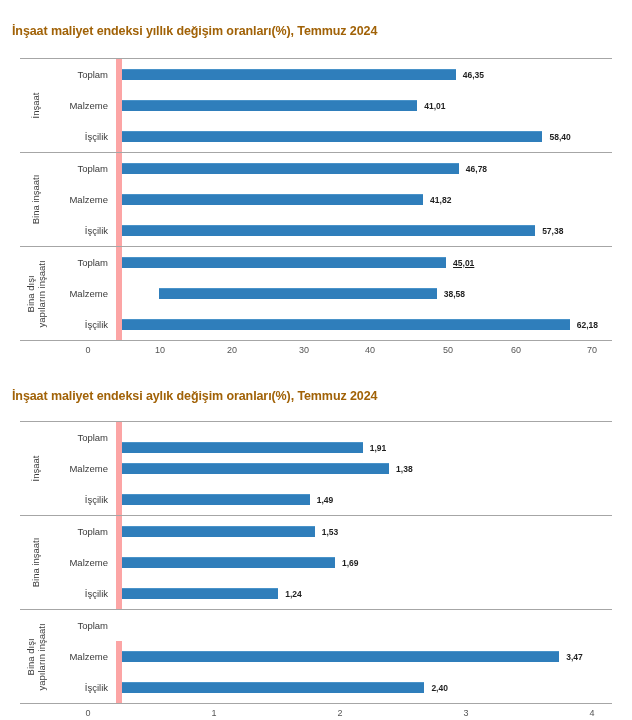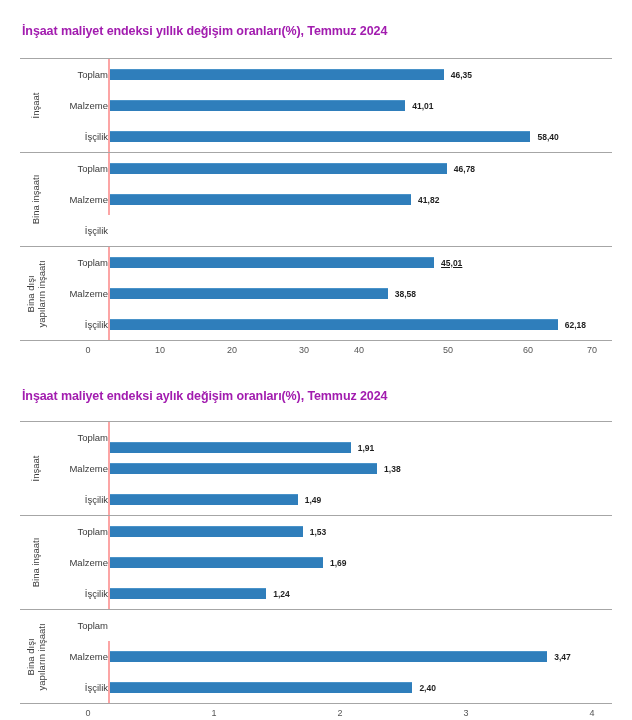--- a/index.html
+++ b/index.html
@@ -24,23 +24,23 @@
   }
 
   
   .chart-block {
     position: relative;
     width: 632px;
   }
   .chart-title {
     font-size: 12.5px;
     font-weight: bold;
-    color: #a21caf;
+    color: #a16207;
     letter-spacing: -0.1px;
-    padding-left: 22px;
+    padding-left: 12px;
   }
 
   .plot {
     position: relative;
     margin-left: 20px;
     width: 592px;
   }
 
   .group {
     position: relative;
@@ -81,33 +81,33 @@
   .row {
     display: flex;
     align-items: center;
     position: relative;
   }
 
   .cat-label {
     width: 54px;
     flex: 0 0 54px;
     text-align: right;
-    padding-right: 0;
+    padding-right: 8px;
     font-size: 9.5px;
     color: #3a3a3a;
     white-space: nowrap;
   }
 
   .bar-area {
     flex: 1 1 auto;
     position: relative;
     height: 100%;
     display: flex;
     align-items: center;
-    border-left: 2px solid #fca5a5;
+    border-left: 6px solid #fca5a5;
   }
 
   .bar {
     height: 11px;
     background: #2f7ebb;
     border-top: 1px solid #4a93c9;
     box-sizing: border-box;
   }
 
   .bar-value {
@@ -191,39 +191,43 @@
             </div>
             <div class="row" style="height: 31px;">
               <div class="cat-label">Malzeme</div>
               <div class="bar-area" style="height: 31px;">
                 <div class="bar" title="Malzeme: 41,82" style="width: 301.104px; background: rgb(47, 126, 187); border-top-color: rgb(74, 147, 201);"></div>
                 <div class="bar-value">41,82</div>
               </div>
             </div>
             <div class="row" style="height: 31px;">
               <div class="cat-label">İşçilik</div>
+              <div class="bar-area" style="height: 31px;">
+                <div class="bar" title="İşçilik: 57,38" style="width: 413.136px; background: rgb(47, 126, 187); border-top-color: rgb(74, 147, 201);"></div>
+                <div class="bar-value">57,38</div>
+              </div>
             </div>
           </div>
         </div>
         <div class="group last-sep">
           <div class="group-label two-line">
             <span>Bina dışı
 yapıların inşaatı</span>
           </div>
           <div class="group-rows">
             <div class="row" style="height: 31px;">
               <div class="cat-label">Toplam</div>
               <div class="bar-area" style="height: 31px; text-decoration: underline;">
                 <div class="bar" title="Toplam: 45,01" style="width: 324.072px; background: rgb(47, 126, 187); border-top-color: rgb(74, 147, 201);"></div>
                 <div class="bar-value">45,01</div>
               </div>
             </div>
             <div class="row" style="height: 31px;">
               <div class="cat-label">Malzeme</div>
-              <div class="bar-area" style="height: 31px;">
+              <div class="bar-area" style="height: 31px; padding-left: 37px;">
                 <div class="bar" title="Malzeme: 38,58" style="width: 277.776px; background: rgb(47, 126, 187); border-top-color: rgb(74, 147, 201);"></div>
                 <div class="bar-value">38,58</div>
               </div>
             </div>
             <div class="row" style="height: 31px;">
               <div class="cat-label">İşçilik</div>
               <div class="bar-area" style="height: 31px;">
                 <div class="bar" title="İşçilik: 62,18" style="width: 447.696px; background: rgb(47, 126, 187); border-top-color: rgb(74, 147, 201);"></div>
                 <div class="bar-value">62,18</div>
               </div>
@@ -231,23 +235,23 @@
           </div>
         </div>
       </div>
     <div class="axis" id="axis-1">
       <div class="axis-spacer"></div>
       <div class="axis-track" id="axis-track-1">
           <div class="tick" style="left: 0px; color: rgb(85, 85, 85);">0</div>
           <div class="tick" style="left: 72px; color: rgb(85, 85, 85);">10</div>
           <div class="tick" style="left: 144px; color: rgb(85, 85, 85);">20</div>
           <div class="tick" style="left: 216px; color: rgb(85, 85, 85);">30</div>
-          <div class="tick" style="left: 271px; color: rgb(85, 85, 85);">40</div>
+          <div class="tick" style="left: 282px; color: rgb(85, 85, 85);">40</div>
           <div class="tick" style="left: 360px; color: rgb(85, 85, 85);">50</div>
-          <div class="tick" style="left: 440px; color: rgb(85, 85, 85);">60</div>
+          <div class="tick" style="left: 428px; color: rgb(85, 85, 85);">60</div>
           <div class="tick" style="left: 504px; color: rgb(85, 85, 85);">70</div>
         </div>
     </div>
   </div>
 
   <div class="chart-block" id="chart-2" style="padding-top:28px;">
     <div class="chart-title">İnşaat maliyet endeksi aylık değişim oranları(%), Temmuz 2024</div>
     <div class="plot" id="plot-2" style="margin-top:18px;">
         <div class="group">
           <div class="group-label">

